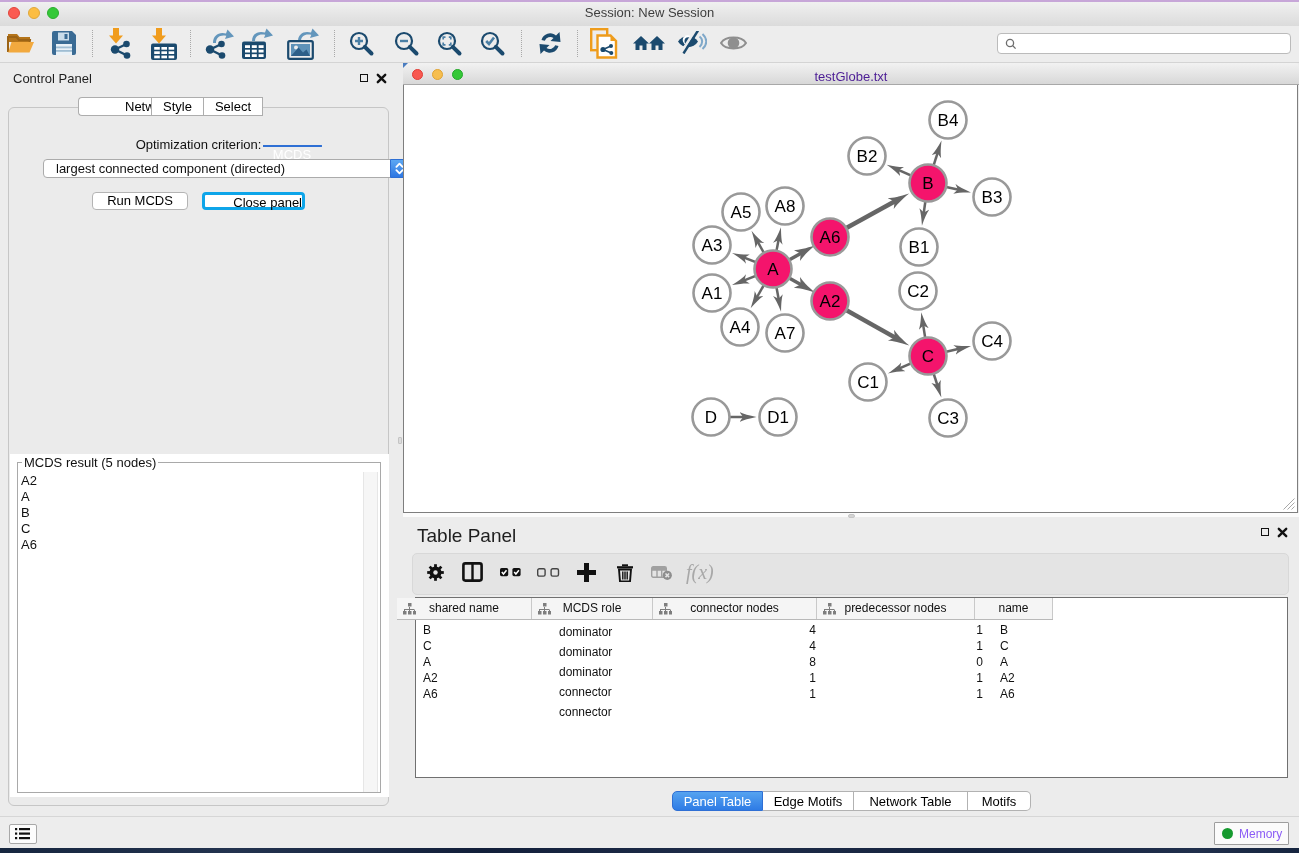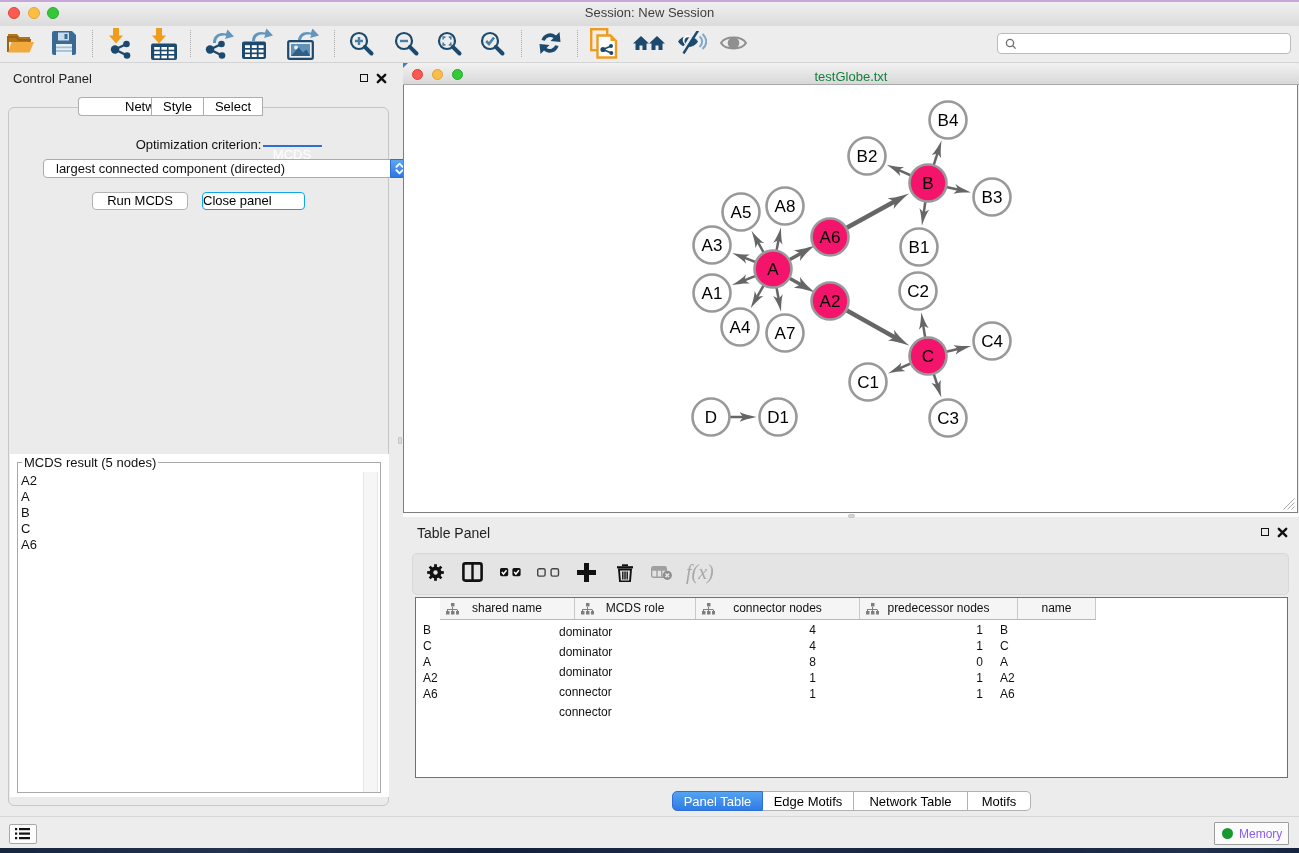--- a/index.html
+++ b/index.html
@@ -185,38 +185,38 @@
 
 <div class="abs" style="left:43px;top:159px;width:366px;height:19px;background:#fff;border:1px solid #ABABAB;border-radius:4px;">
   <div style="position:absolute;left:12px;top:1px;font-size:13px;line-height:16px;color:#111;">largest connected component (directed)</div>
   <div style="position:absolute;right:-1px;top:-1px;width:19px;height:19px;background:linear-gradient(#5CA7F3,#2E77E2);border-radius:0 4px 4px 0;border:1px solid #2E6FD4;">
     <svg width="17" height="17" viewBox="0 0 17 17">
         <path d="M5.4,6.8 L8.5,3.7 L11.6,6.8 M5.4,10.2 L8.5,13.3 L11.6,10.2" fill="none" stroke="#fff" stroke-width="1.9" stroke-linecap="round" stroke-linejoin="round"></path>
       </svg>
   </div>
 </div>
 <div class="abs" style="left:92px;top:192px;width:96px;height:18px;background:#fff;border:1px solid #B4B4B4;border-radius:4px;text-align:center;font-size:13px;line-height:16px;">Run MCDS</div>
-<div class="abs" style="left:202px;top:192px;width:103px;height:18px;background:#fff;border:1px solid #0ea5e9;border-radius:4px;text-align:left;font-size:13px;line-height:16px;">Close panel</div>
+<div class="abs" style="left:202px;top:192px;width:103px;height:18px;background:#fff;border:3px solid #0ea5e9;border-radius:4px;text-align:right;font-size:13px;line-height:16px;">Close panel</div>
 
 <div class="abs" style="left:10px;top:454px;width:379px;height:343px;background:#fff;"></div>
 <div class="abs" style="left:17px;top:462px;width:364px;height:331px;border:1px solid #A9A9A9;"></div>
 <div class="abs" style="left:22px;top:455px;font-size:13px;color:#111;background:#fff;padding:0 2px;">MCDS result (5 nodes)</div>
 <div class="abs" style="left:363px;top:472px;width:15px;height:320px;background:#F6F6F6;border-left:1px solid #E6E6E6;border-right:1px solid #E6E6E6;"></div>
 <div class="abs" style="left:21px;top:473px;font-size:13px;line-height:16px;color:#111;">A2<br>A<br>B<br>C<br>A6</div>
 
 <div class="abs" style="left:397.5px;top:437px;width:4px;height:7px;background:#DCDCDC;border:1px solid #C4C4C4;border-radius:1px;"></div>
 <div class="abs" style="left:403px;top:513px;width:896px;height:4px;background:#FBFBFB;"></div>
 <div class="abs" style="left:848px;top:513.5px;width:7px;height:4px;background:#D4D4D4;border:1px solid #C6C6C6;border-radius:2px;"></div>
 
 <div class="abs" style="left:403px;top:63px;width:896px;height:22px;background:linear-gradient(#F2F2F2,#D8D8D8);border-bottom:1px solid #A8A8A8;border-radius:4px 4px 0 0;"></div>
 <div class="abs" style="left:403px;top:63px;width:0;height:0;border-top:5px solid #4A7DC0;border-right:5px solid transparent;"></div>
 <div class="abs tl" style="left:412px;top:69px;width:11px;height:11px;background:#F85951;border:1px solid #E13D36;"></div>
 <div class="abs tl" style="left:432px;top:69px;width:11px;height:11px;background:#F6BE4F;border:1px solid #E0A334;"></div>
 <div class="abs tl" style="left:452px;top:69px;width:11px;height:11px;background:#35C837;border:1px solid #24A82B;"></div>
-<div class="abs" style="left:403px;top:69px;width:896px;text-align:center;font-size:13px;color:#15803d;">testGlobe.txt</div>
+<div class="abs" style="left:403px;top:69px;width:896px;text-align:center;font-size:13px;color:#4c1d95;">testGlobe.txt</div>
 <div class="abs" id="canvas" style="left:403px;top:85px;width:895px;height:428px;background:#fff;border-left:1px solid #7E7E7E;border-right:1px solid #7E7E7E;border-bottom:1px solid #7E7E7E;">
 <svg width="895" height="428" viewBox="0 0 895 428" style="position:absolute;left:0;top:0;">
 <defs>
 <marker id="m1" markerUnits="userSpaceOnUse" markerWidth="19" markerHeight="11" refX="8" refY="5" orient="auto">
 <path d="M17,5 C9,3.4 3.6,1.9 0,0 L3.6,5 L0,10 C3.6,8.1 9,6.6 17,5 Z" fill="#666"></path>
         </marker>
 <marker id="m2" markerUnits="userSpaceOnUse" markerWidth="23" markerHeight="14" refX="10" refY="6.25" orient="auto">
 <path d="M21,6.25 C11,4.4 4.5,2.3 0,0 L4.4,6.25 L0,12.5 C4.5,10.2 11,8.1 21,6.25 Z" fill="#666"></path>
         </marker>
 </defs>
@@ -280,21 +280,21 @@
 <text x="464" y="297.5" font-size="17" fill="#000" text-anchor="middle" dominant-baseline="central" font-family="Liberation Sans, sans-serif">C1</text>
 <text x="544" y="333.5" font-size="17" fill="#000" text-anchor="middle" dominant-baseline="central" font-family="Liberation Sans, sans-serif">C3</text>
 <text x="307" y="332.5" font-size="17" fill="#000" text-anchor="middle" dominant-baseline="central" font-family="Liberation Sans, sans-serif">D</text>
 <text x="374" y="332.5" font-size="17" fill="#000" text-anchor="middle" dominant-baseline="central" font-family="Liberation Sans, sans-serif">D1</text>
 </svg>
 <svg width="14" height="14" viewBox="0 0 14 14" style="position:absolute;right:1px;bottom:1px;">
       <path d="M12.5,1.5 L1.5,12.5 M12.5,5.5 L5.5,12.5 M12.5,9.5 L9.5,12.5" stroke="#9E9E9E" stroke-width="0.9"></path>
     </svg>
 </div>
 
-<div class="abs" style="left:417px;top:525px;font-size:14px;color:#1E1E1E;">Table Panel</div>
+<div class="abs" style="left:417px;top:525px;font-size:19px;color:#1E1E1E;">Table Panel</div>
 <div class="abs" style="left:1261px;top:528px;width:8px;height:8px;border:1.5px solid #111;"></div>
 <svg class="abs" style="left:1277px;top:527px;" width="11" height="11" viewBox="0 0 11 11">
     <path d="M1.8,1.8 L9.2,9.2 M9.2,1.8 L1.8,9.2" stroke="#111" stroke-width="2.4" stroke-linecap="round"></path>
   </svg>
 <div class="abs" style="left:412px;top:553px;width:877px;height:42px;background:#E4E4E4;border:1px solid #D8D8D8;border-radius:5px;"></div>
 <svg class="ico" style="left:427px;top:564px;" width="17" height="17" viewBox="0 0 17 17">
   <g fill="#111">
     <circle cx="8.5" cy="8.5" r="6"></circle>
     <g>
       <rect x="7.1" y="0.2" width="2.8" height="3"></rect>
@@ -338,21 +338,21 @@
 <svg class="ico" style="left:651px;top:565.5px;" width="22" height="15" viewBox="0 0 22 15">
   <rect x="0.7" y="0.7" width="14.6" height="10.6" rx="1.5" fill="none" stroke="#A0A0A0" stroke-width="1.4"></rect>
   <path d="M1,4 h14 M6,4 v7 M10.7,4 v7" stroke="#A0A0A0" stroke-width="1.4"></path>
   <rect x="1" y="1" width="14" height="3" fill="#A0A0A0"></rect>
   <circle cx="16.3" cy="9.3" r="4.6" fill="#8E8E8E"></circle>
   <path d="M14.5,7.5 L18.1,11.1 M18.1,7.5 L14.5,11.1" stroke="#E4E4E4" stroke-width="1.5"></path>
 </svg>
 <div class="abs" style="left:686px;top:561px;font-family:'Liberation Serif',serif;font-style:italic;font-size:20px;color:#A8A8A8;">f(x)</div>
 
 <div class="abs" style="left:415px;top:597px;width:873px;height:181px;background:#fff;border:1px solid #707070;"></div>
-<div class="abs" style="left:440px;top:598px;width:656px;height:22px;display:flex;font-size:12px;color:#111;border-bottom:1px solid #B9B9B9;background:#F5F5F5;">
+<div class="abs" style="left:397px;top:598px;width:656px;height:22px;display:flex;font-size:12px;color:#111;border-bottom:1px solid #B9B9B9;background:#F5F5F5;">
   <div class="hc" style="width:135px;">shared name</div>
   <div class="hc" style="width:121px;">MCDS role</div>
   <div class="hc" style="width:164px;">connector nodes</div>
   <div class="hc" style="width:158px;">predecessor nodes</div>
   <div class="hc nosm" style="width:78px;border-right:1px solid #C9C9C9;">name</div>
 </div>
 <div id="rows" class="abs" style="left:0;top:0;font-size:12px;color:#111;">
   <div class="abs" style="left:423px;top:622px;line-height:16px;">B<br>C<br>A<br>A2<br>A6</div>
   <div class="abs" style="left:559px;top:622px;line-height:20px;">dominator<br>dominator<br>dominator<br>connector<br>connector</div>
   <div class="abs" style="left:700px;top:622px;width:116px;line-height:16px;text-align:right;">4<br>4<br>8<br>1<br>1</div>

